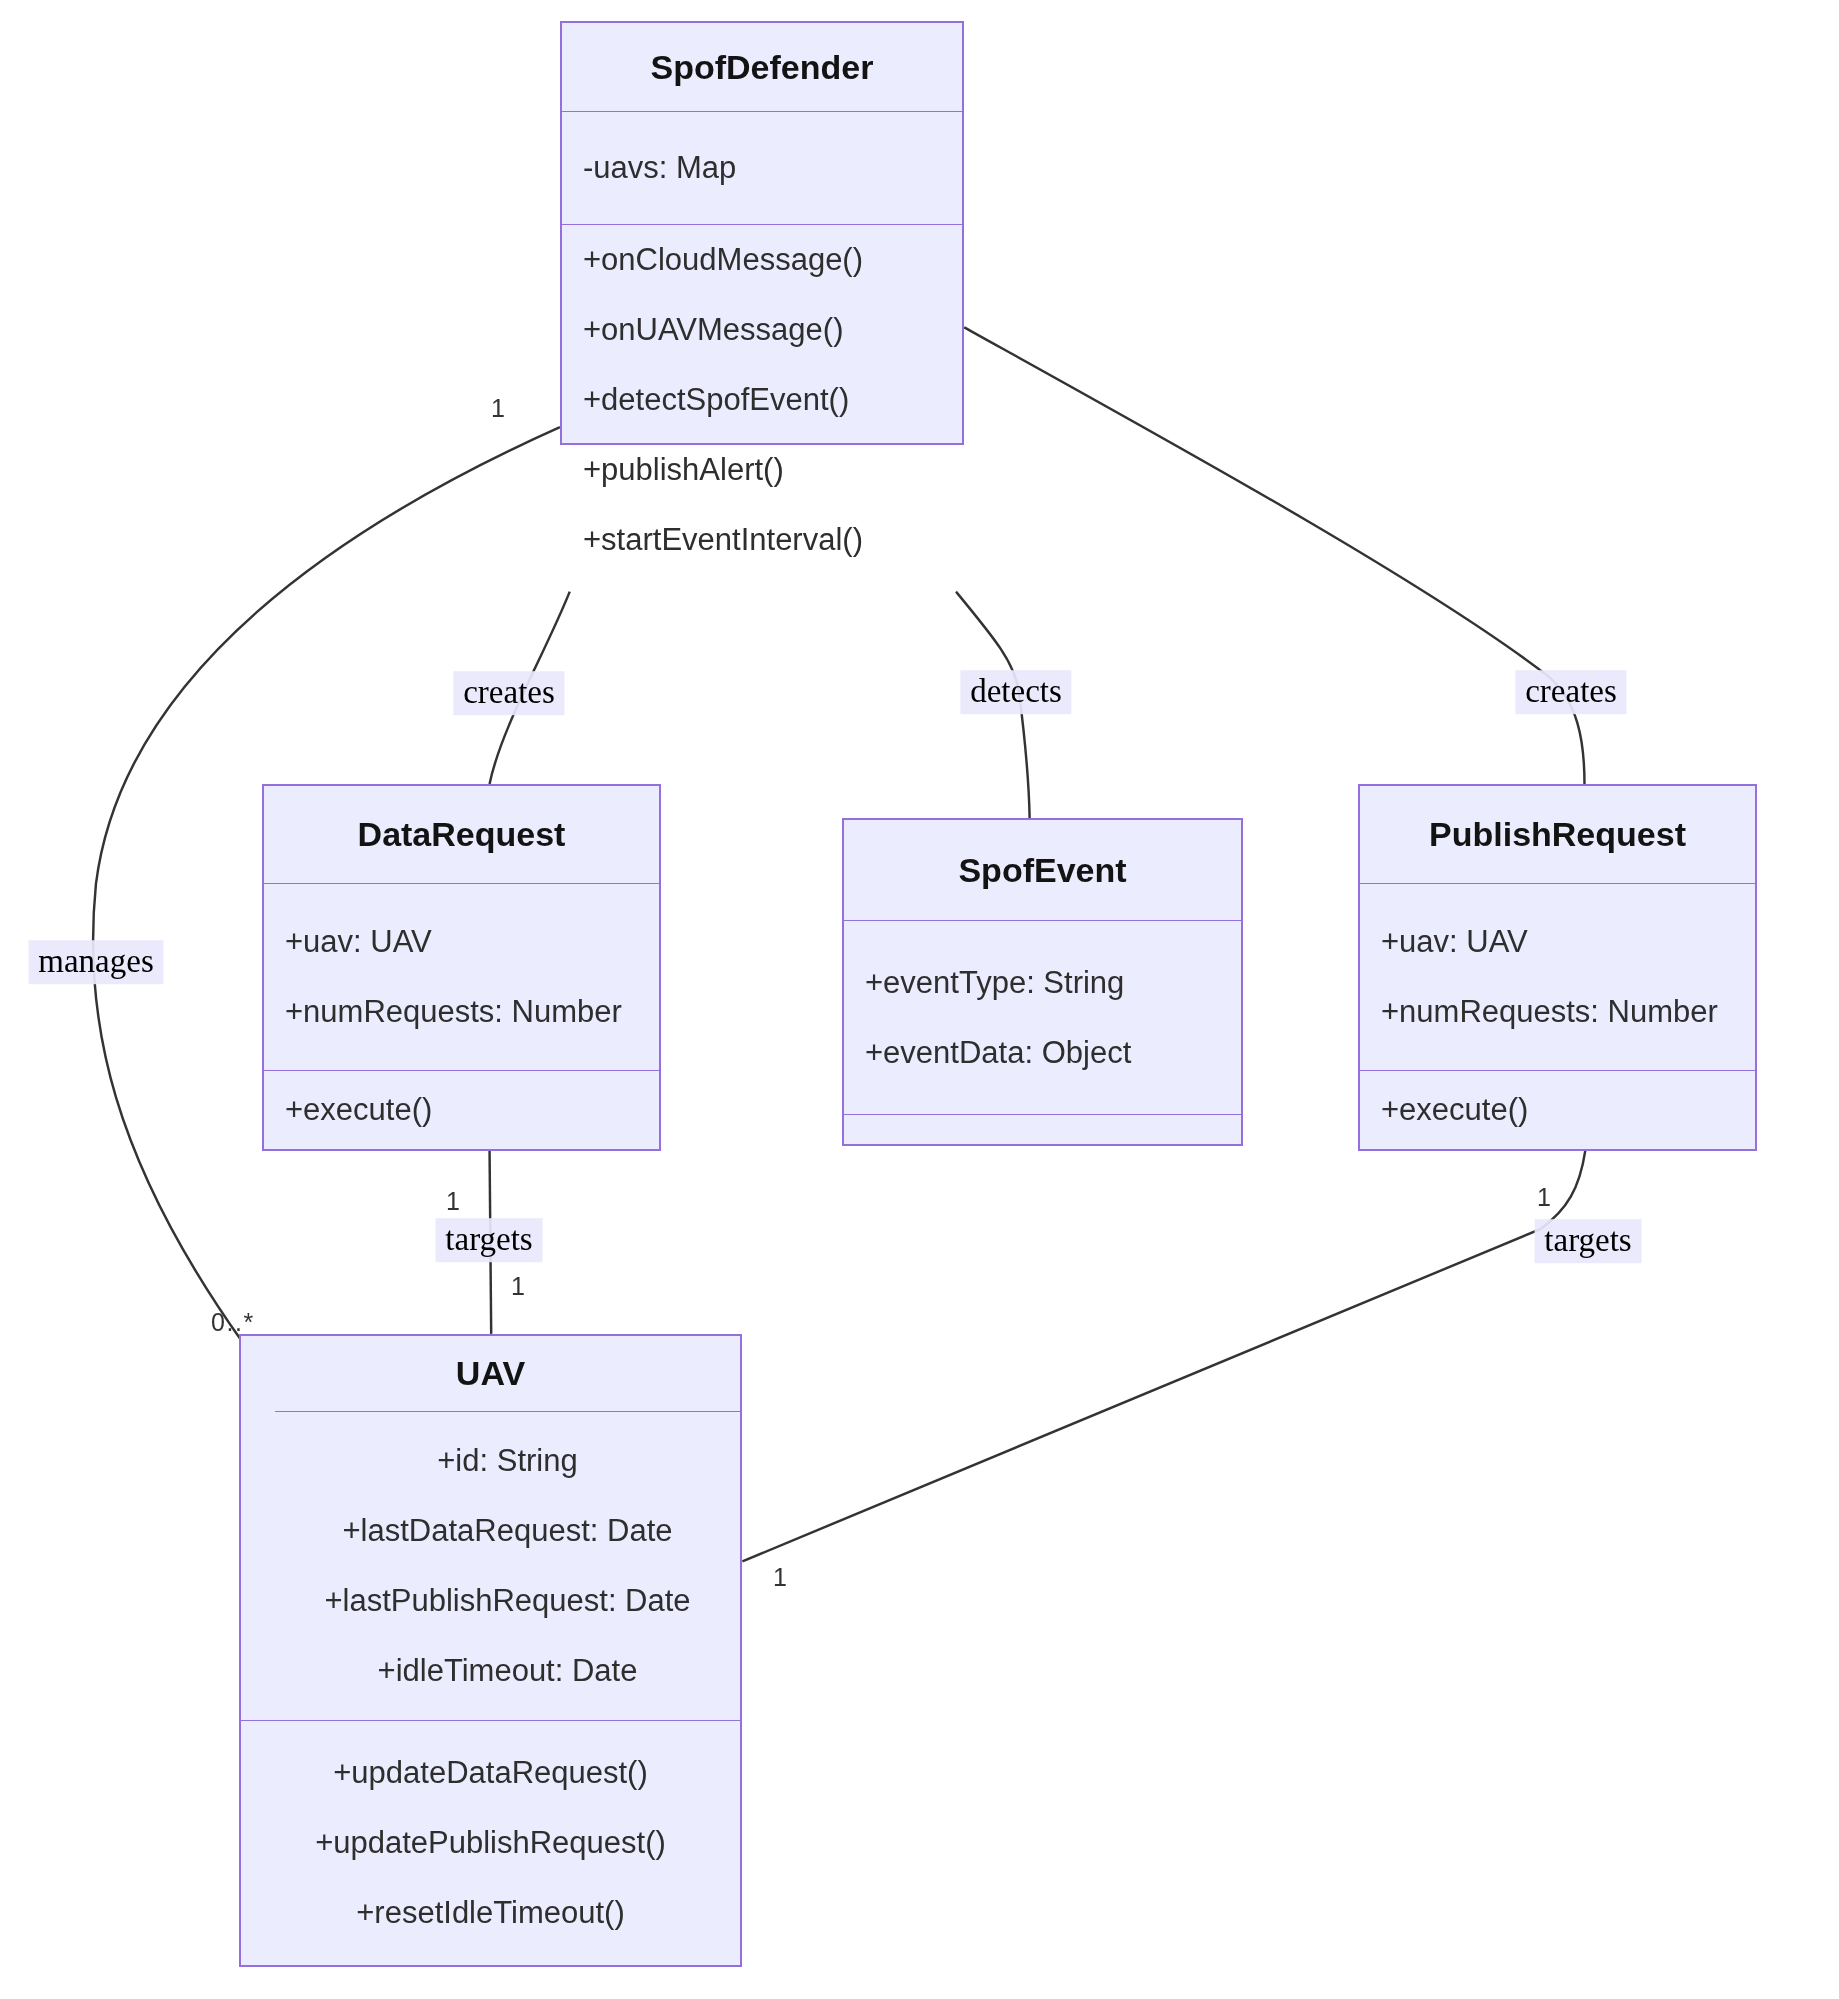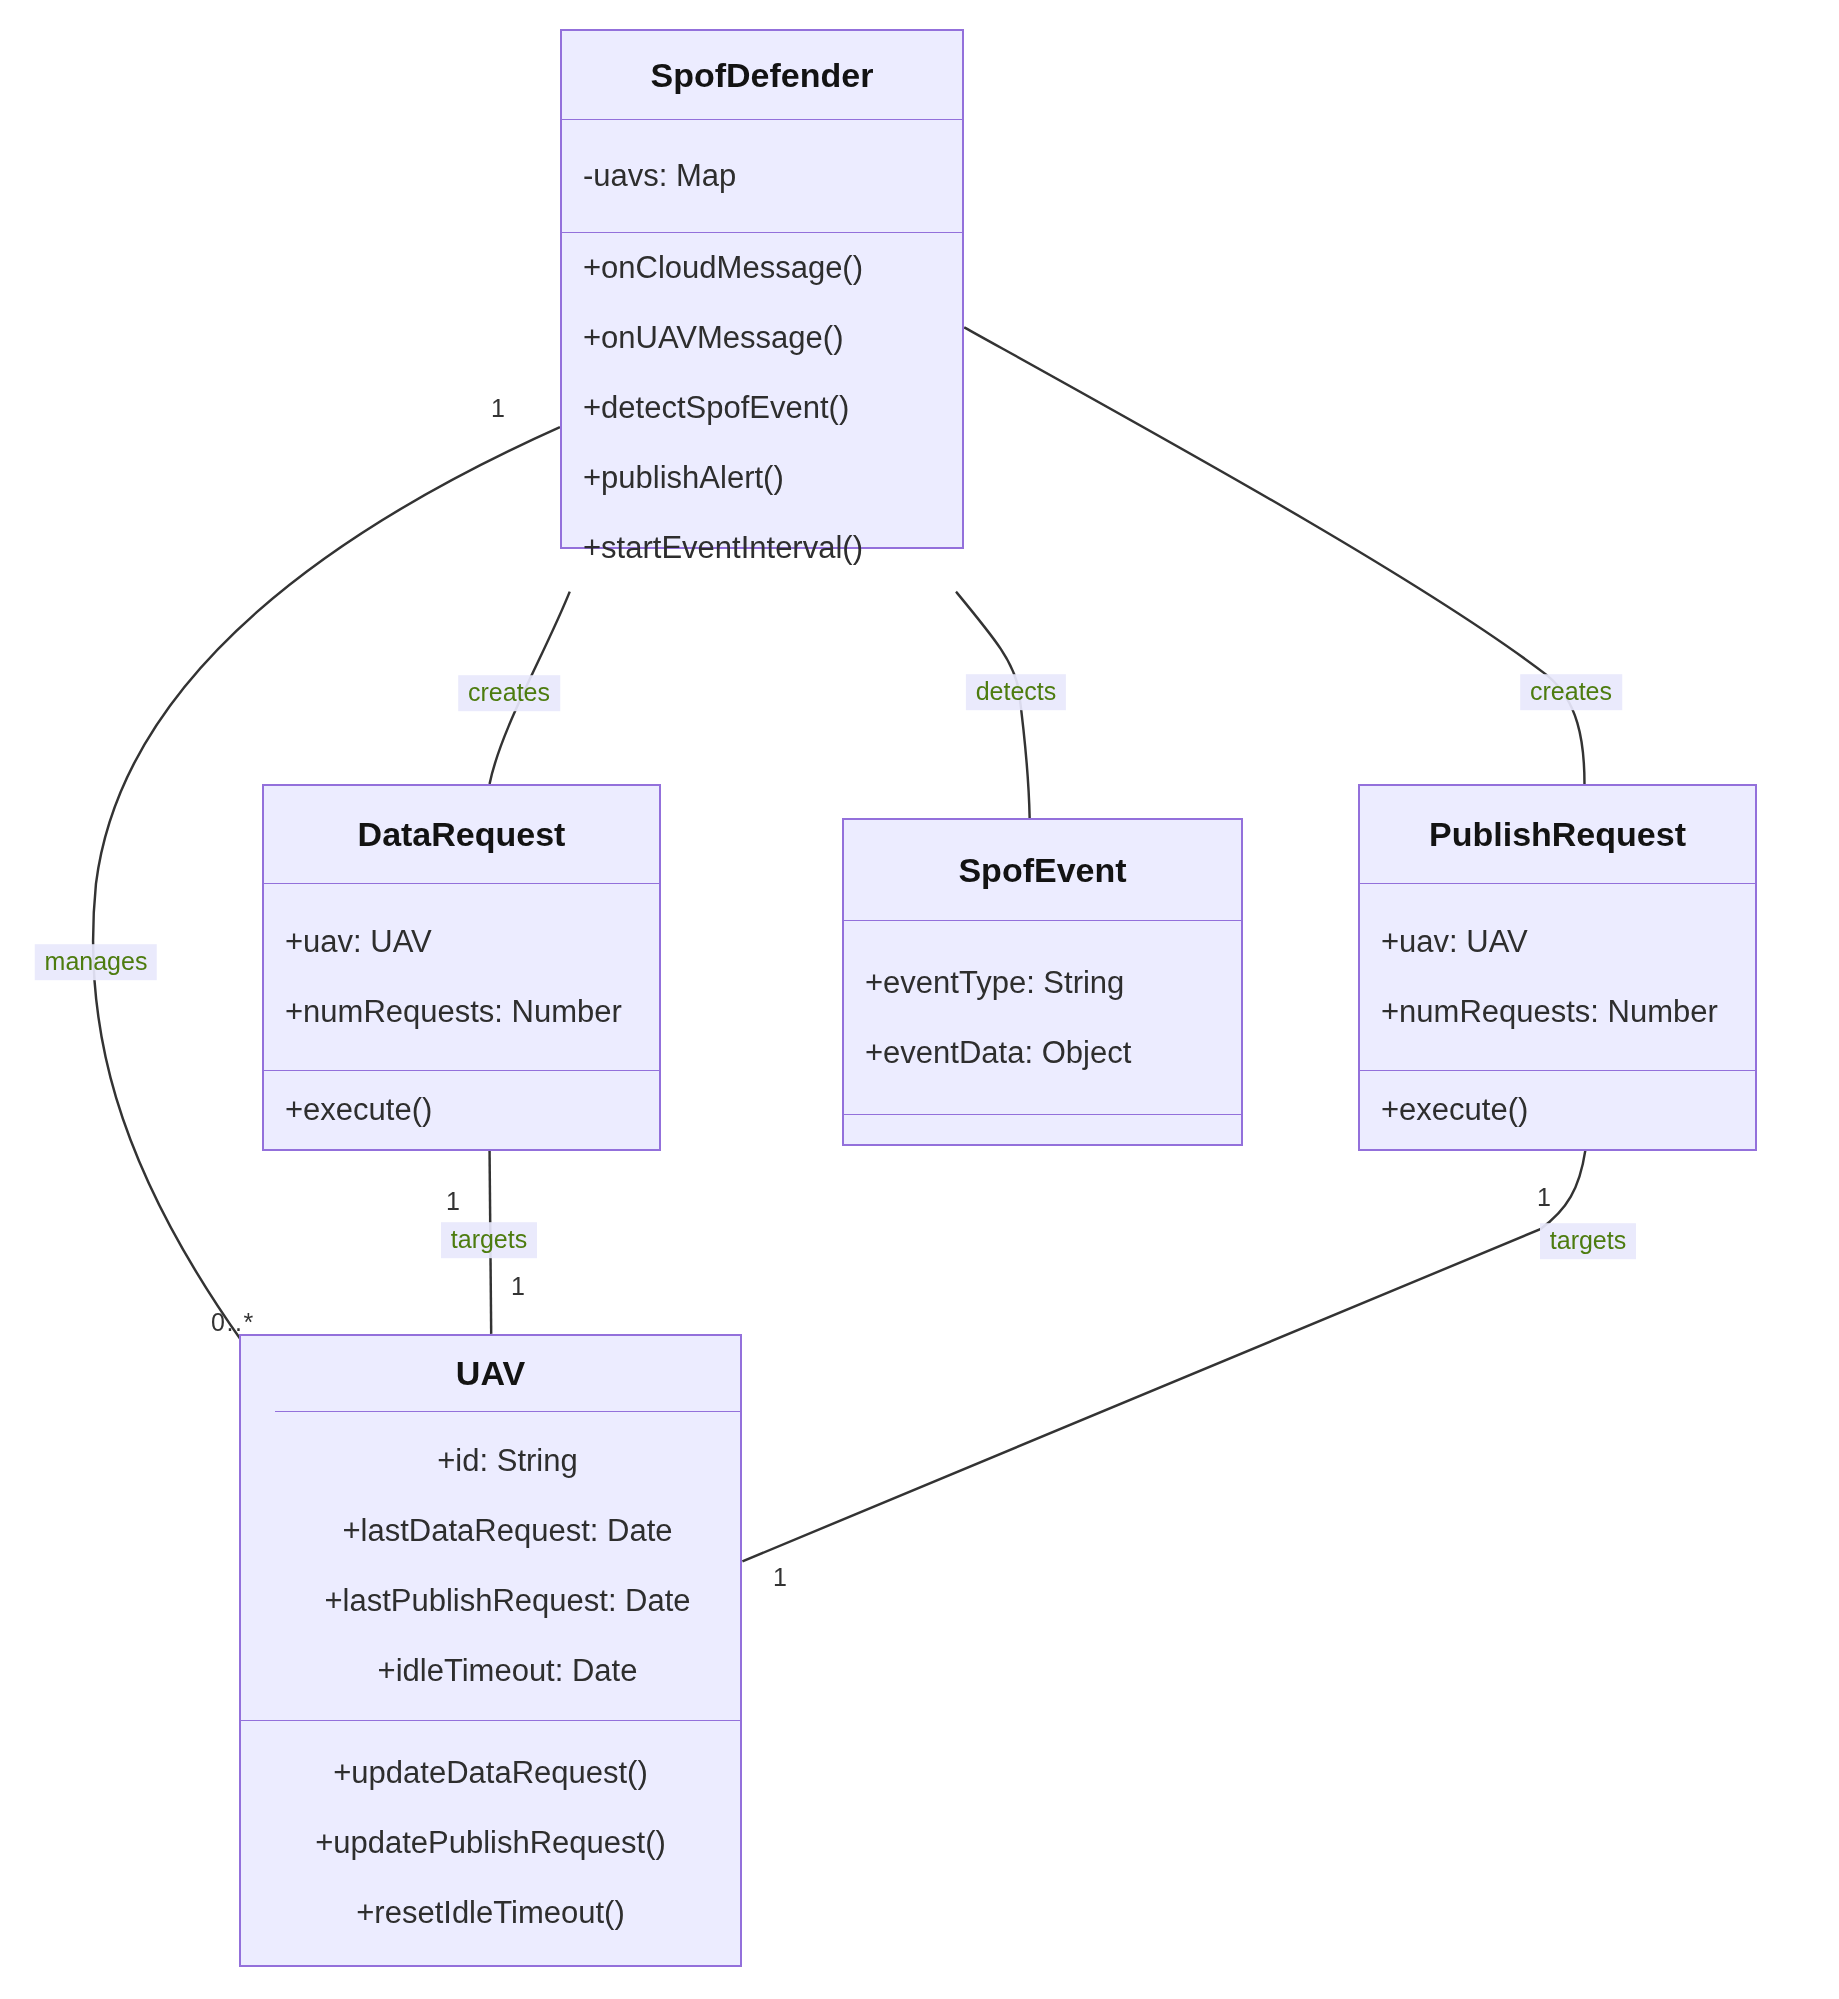--- a/index.html
+++ b/index.html
@@ -21,22 +21,22 @@
     border-top:1.6px solid #9370DB;display:flex;flex-direction:column;
     justify-content:center;flex-shrink:0;box-sizing:border-box;
   }
   .compartment.grow{flex:1 1 auto;}
   .member-row{
     font-size:31px;color:#2e2e2e;line-height:70px;
     padding:0 21px;white-space:nowrap;
   }
   .edge-label{
     position:absolute;transform:translate(-50%,-50%);
-    background:rgba(232,232,252,0.92);color:#4d7c0f;
-    font-size:25px;padding:3.3px 9.8px;z-index:3;white-space:nowrap;
+    background:rgba(232,232,252,0.92);color:#000000;
+    font-size:33px;padding:3.3px 9.8px;z-index:3;white-space:nowrap;font-family:Liberation Serif, serif;
   }
   .mult{
     position:absolute;font-size:25px;color:#333333;z-index:3;white-space:nowrap;
   }
   .mult.under-box{z-index:1;}
 </style>
 </head>
 <body>
 
 <div class="canvas">
@@ -57,21 +57,21 @@
   <div class="mult" style="left:1537px;top:1183px;">1</div>
   <div class="mult" style="left:773px;top:1563px;">1</div>
 
   <div class="edge-label" style="left:96px;top:962px;">manages</div>
   <div class="edge-label" style="left:509px;top:693px;">creates</div>
   <div class="edge-label" style="left:1016px;top:692px;">detects</div>
   <div class="edge-label" style="left:1571px;top:692px;">creates</div>
   <div class="edge-label" style="left:489px;top:1240px;">targets</div>
   <div class="edge-label" style="left:1588px;top:1241px;">targets</div>
 
-  <div class="class-box" style="left:560px;top:29px;width:404px;height:520px;">
+  <div class="class-box" style="left:560px;top:21px;width:404px;height:424px;">
     <div class="class-title" style="height:88px;">SpofDefender</div>
     <div class="compartment" style="height:113px;">
       <div class="member-row">-uavs: Map</div>
     </div>
     <div class="compartment grow">
       <div class="member-row">+onCloudMessage()</div>
       <div class="member-row">+onUAVMessage()</div>
       <div class="member-row">+detectSpofEvent()</div>
       <div class="member-row">+publishAlert()</div>
       <div class="member-row">+startEventInterval()</div>

